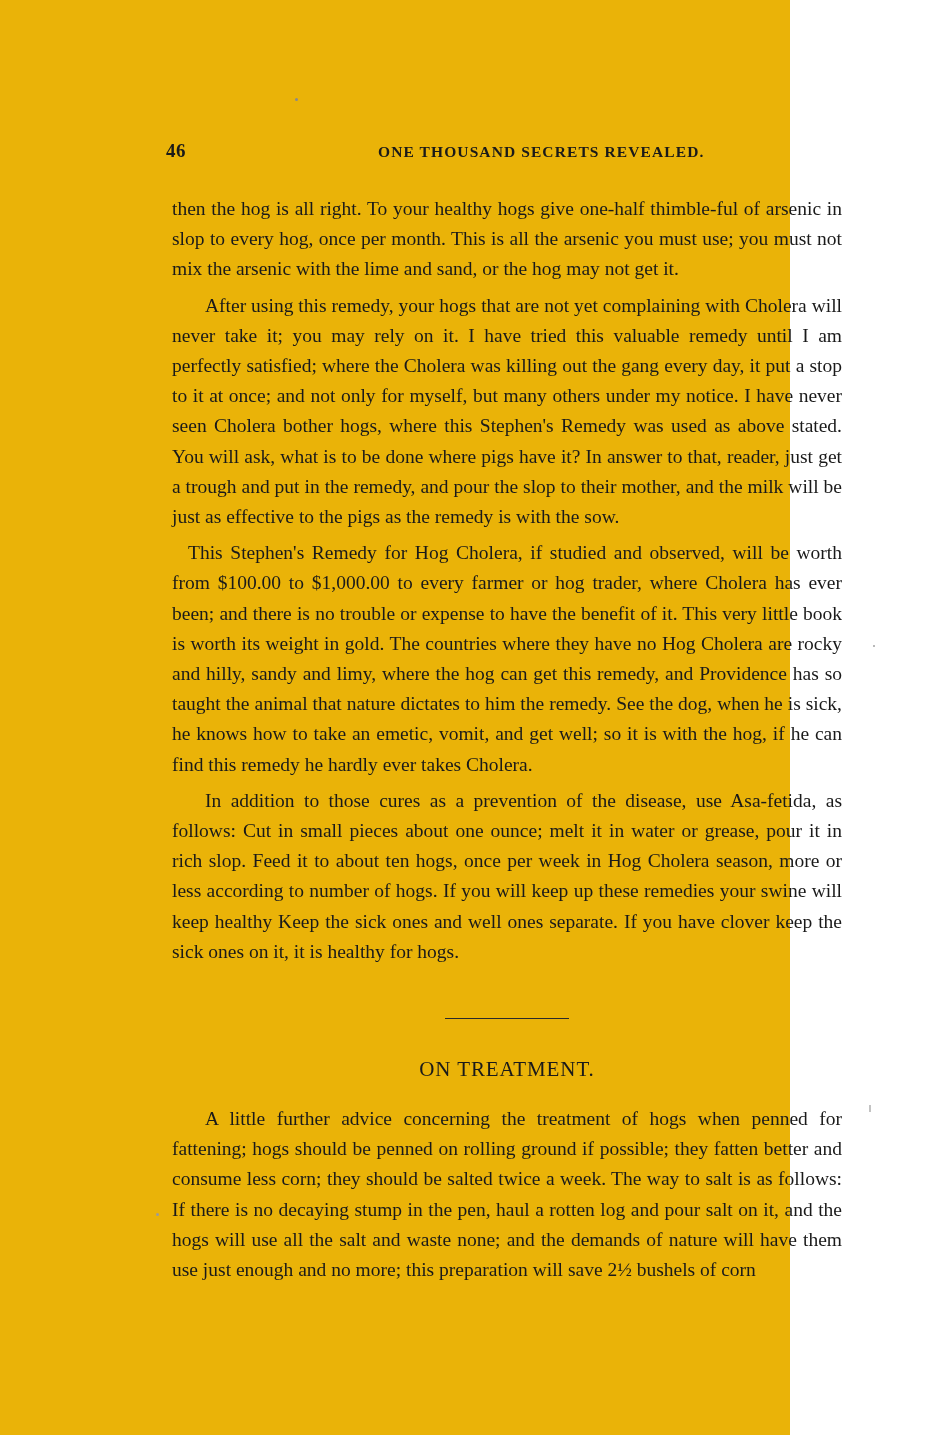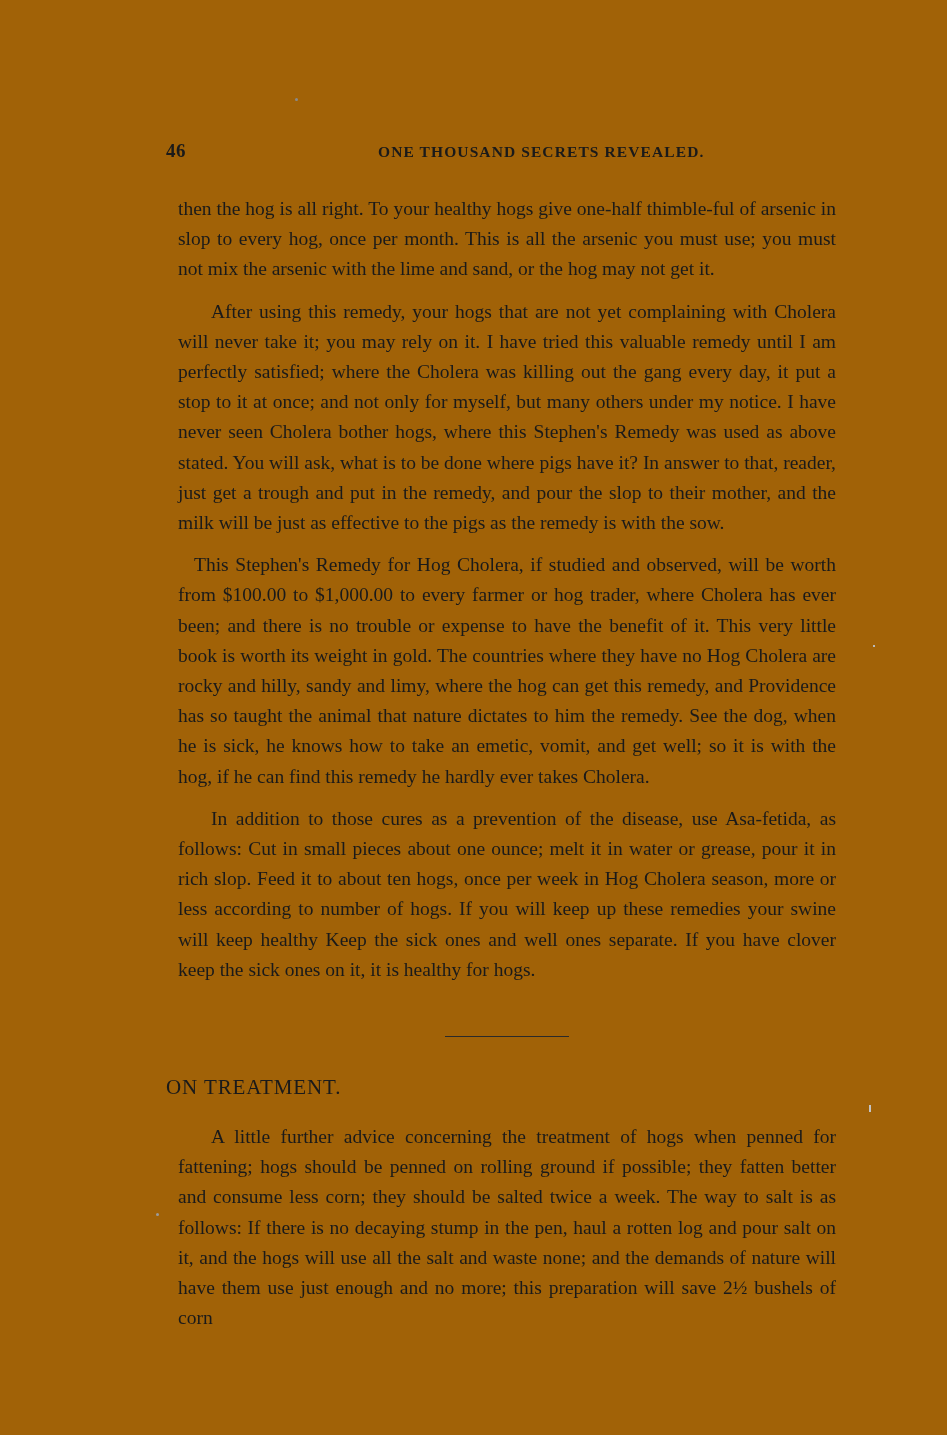--- a/index.html
+++ b/index.html
@@ -11,23 +11,23 @@
     width: 947px;
     height: 1435px;
     font-family: "Liberation Serif", serif;
     color: #1a1a1a;
     position: relative;
     overflow: hidden;
   }
   .page {
     position: absolute;
     left: 0; top: 0;
-    width: 947px;
+    width: 790px;
     height: 1435px;
-    background: #a16207;
+    background: #eab308;
   }
   .page-inner {
     position: absolute;
     left: 166px;
     top: 140px;
     width: 682px;
   }
   .header-row {
     display: flex;
     align-items: baseline;
@@ -46,21 +46,21 @@
     font-weight: bold;
     letter-spacing: 1.1px;
     font-variant: small-caps;
     text-transform: uppercase;
     flex: 1 1 auto;
     text-align: left;
     padding-left: 6px;
     margin-left: 36px;
   }
   .body-text p {
-    margin: 12px;
+    margin: 6px;
     font-size: 19.5px;
     line-height: 30.2px;
     text-align: justify;
     text-justify: inter-word;
     hyphens: none;
   }
   .body-text p.indent {
     text-indent: 33px;
   }
   .body-text p.indent-small {
@@ -71,20 +71,21 @@
     margin-bottom: 34px;
     text-align: center;
   }
   .rule {
     display: inline-block;
     width: 124px;
     height: 0;
     border-top: 1.6px solid #2a2a2a;
   }
   .section-title {
+    text-align: center;
     font-size: 21px;
     letter-spacing: 0.9px;
     margin-bottom: 22px;
     margin-top: 24px;
   }
   .dot-top {
     position: absolute;
     left: 295px;
     top: 98px;
     width: 3px;

